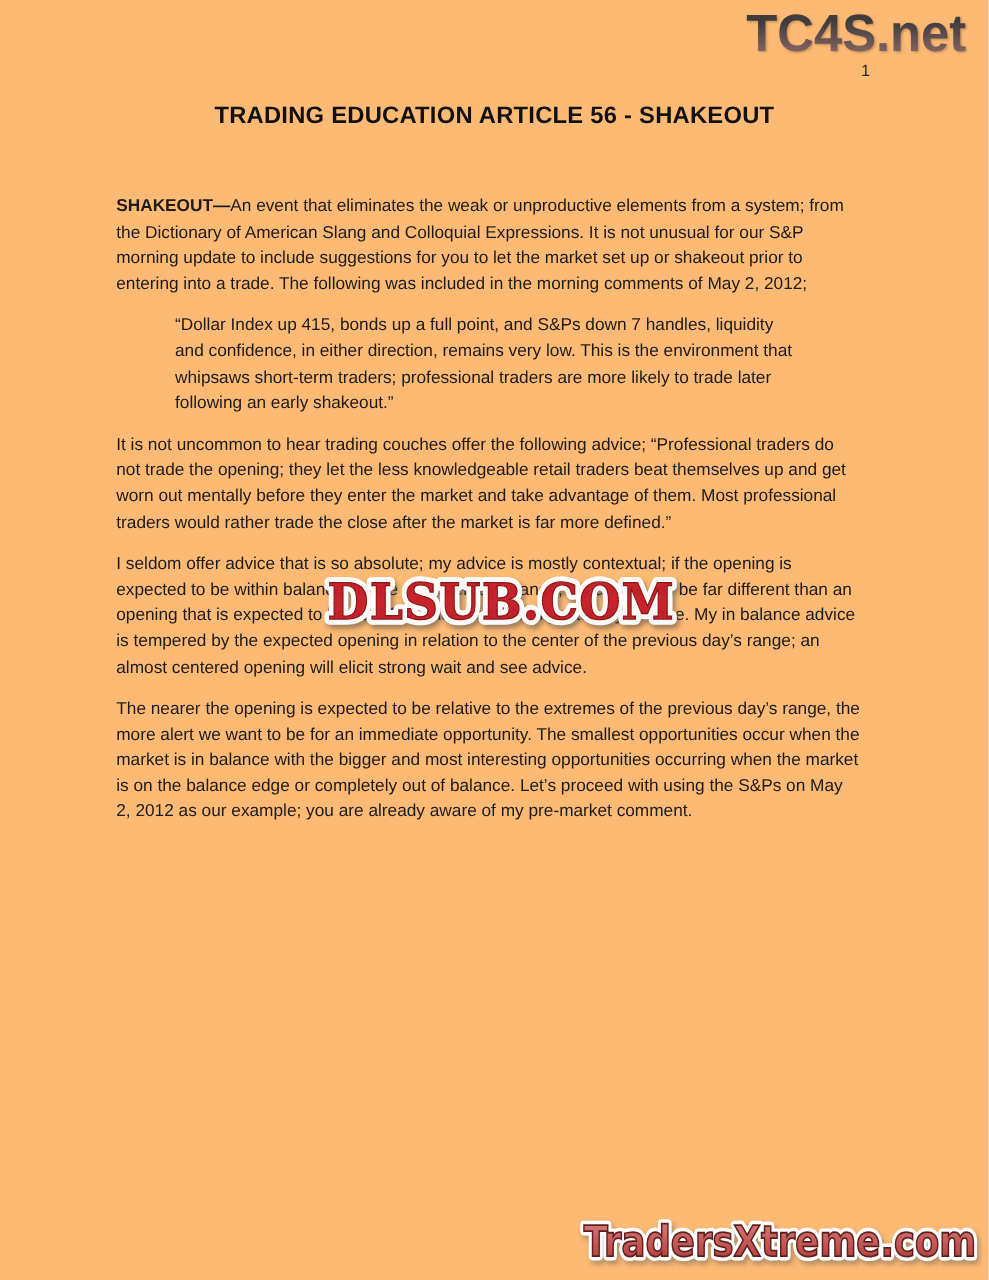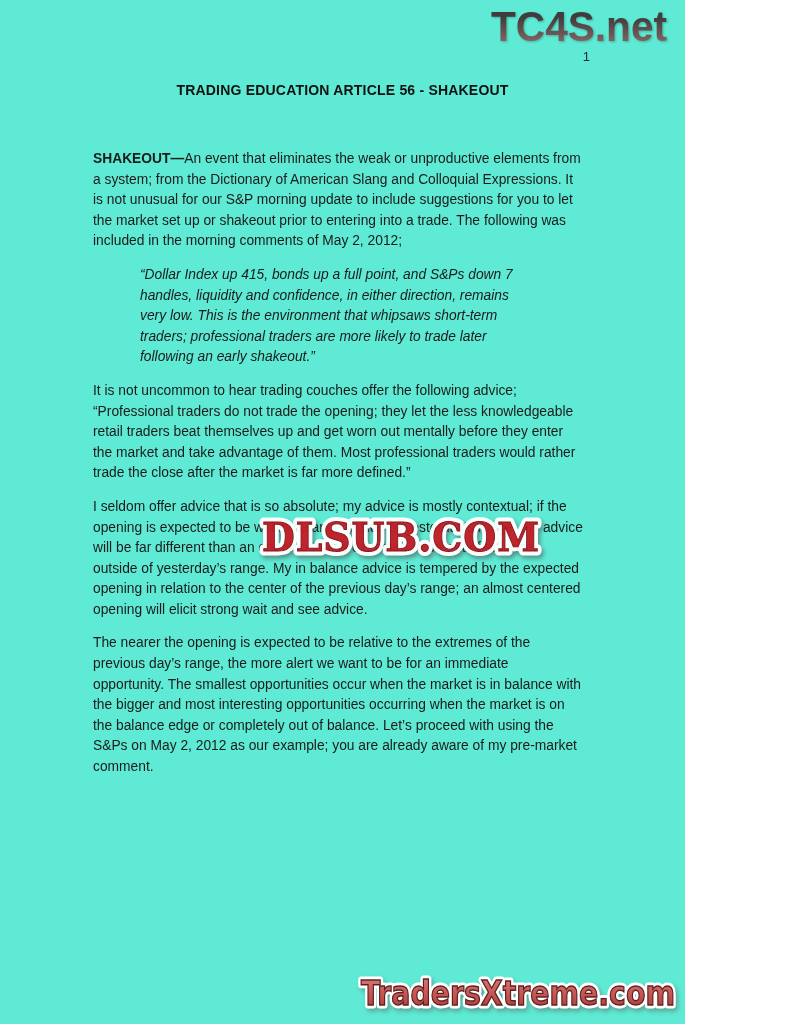--- a/index.html
+++ b/index.html
@@ -2,23 +2,23 @@
 <html><head>
 <meta charset="utf-8">
 <style>
   html, body {
     margin: 0;
     padding: 0;
     background: #ffffff;
   }
   .page {
     position: relative;
-    width: 685px;
+    width: 791px;
     height: 1024px;
-    background: #5eead4;
+    background: #fdba74;
     overflow: hidden;
     font-family: "Liberation Sans", sans-serif;
     color: #1b1b1b;
   }
 
   
   .logo-top {
     position: absolute;
     top: 3px;
     right: 14px;
@@ -35,39 +35,38 @@
     right: 95px;
     font-size: 13px;
     color: #2a2a2a;
   }
 
   
   .doc-title {
     margin: 0;
     padding-top: 82px;
     text-align: center;
-    font-size: 14px;
+    font-size: 19px;
     font-weight: bold;
     letter-spacing: 0.2px;
     color: #111111;
   }
 
   
   .content {
     margin-top: 51px;
     padding: 0 91px 0 93px;
     font-size: 13.8px;
     line-height: 20.6px;
   }
   .content p {
     margin: 0 11px 13px 0;
   }
   .content blockquote {
     margin: 0 62px 13px 47px;
-    font-style: italic;
   }
   .para-with-watermark {
     position: relative;
   }
 
   
   .watermark {
     position: absolute;
     left: 163px;
     top: 12px;

